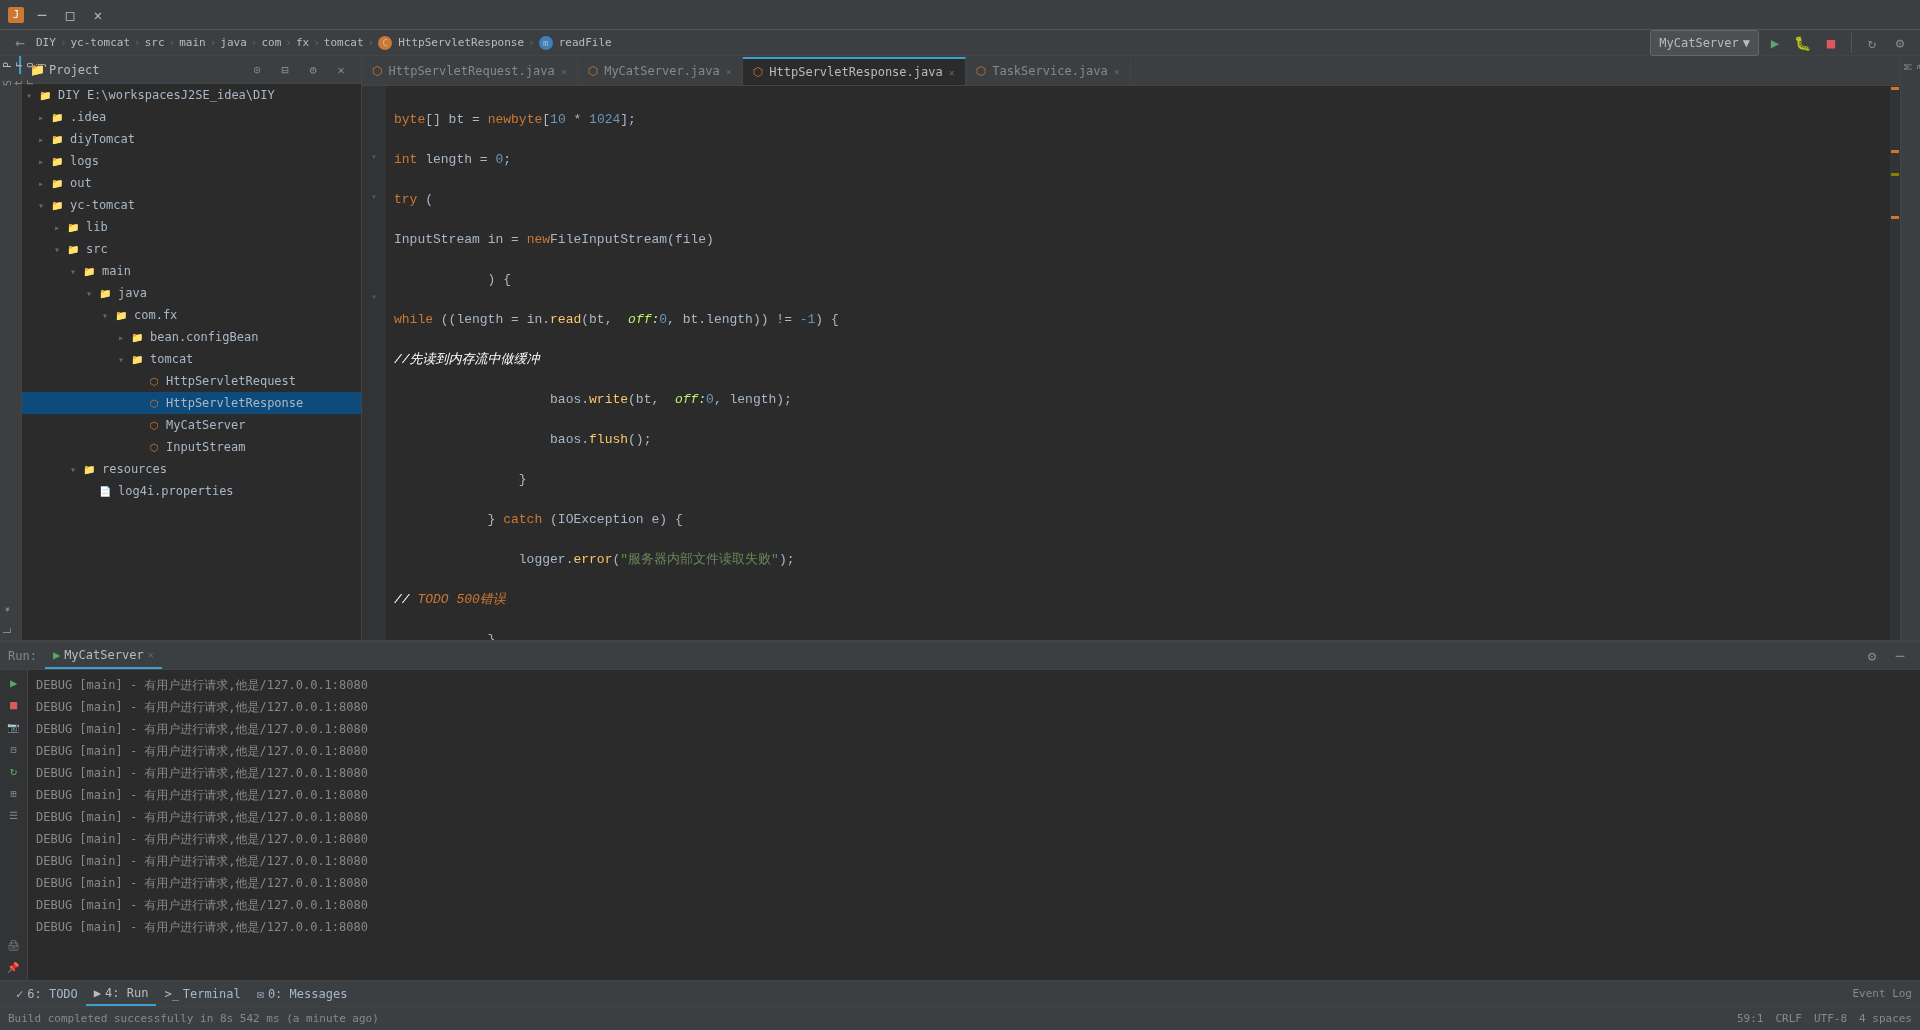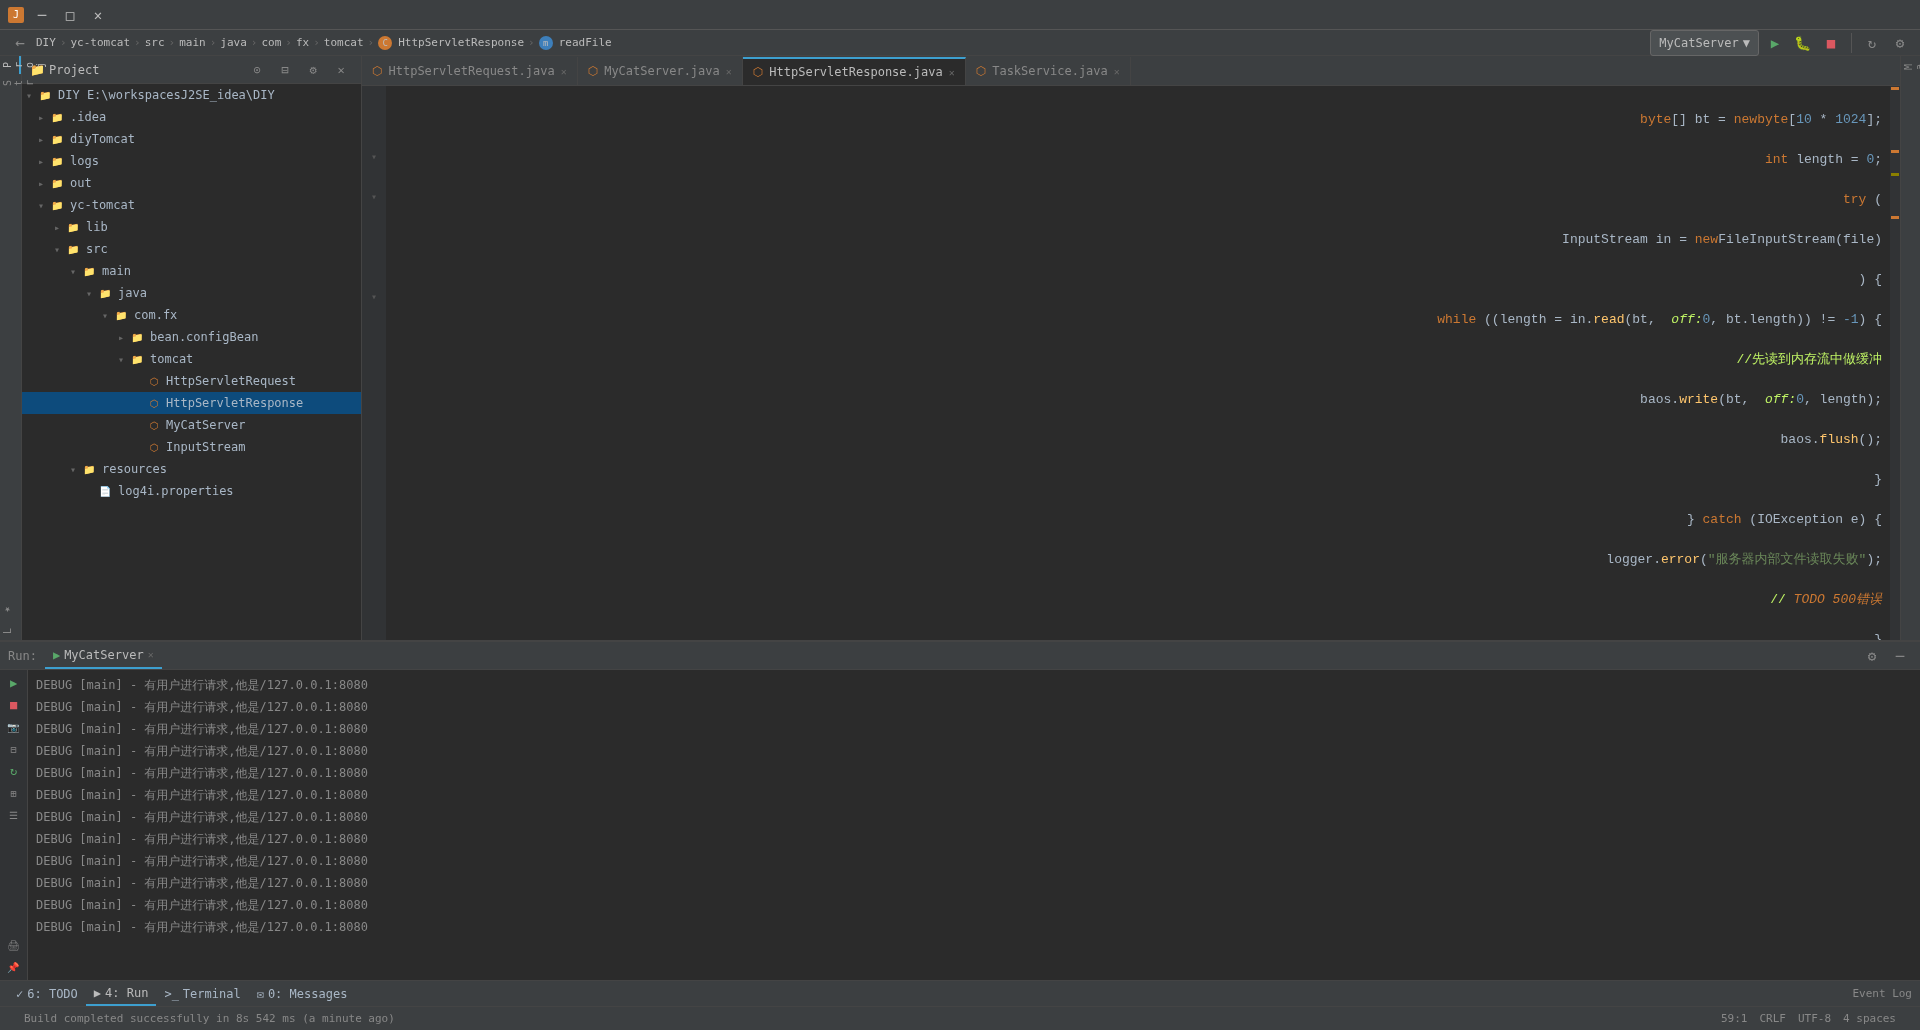--- a/index.html
+++ b/index.html
@@ -216,25 +216,24 @@
       font-size: 13px;
       line-height: 20px;
       overflow: auto;
       white-space: pre;
       font-family: 'Consolas', 'Courier New', monospace;
     }
     .code-line {
       height: 20px;
       display: flex;
       align-items: center;
-      justify-content: flex-end;
     }
     .kw { color: #cc7832; }
     .num { color: #6897bb; }
-    .comment { color: #bef264; }
+    .comment { color: #ffffff; font-style: italic; }
     .comment-todo { color: #cc7832; font-style: italic; }
     .method { color: #ffc66d; }
     .type { color: #a9b7c6; }
     .param-hint { color: #bef264; font-style: italic; }
     .err-str { color: #6a8759; }
 
     
     #bottom-panel {
       height: 340px;
       background: #2b2b2b;
@@ -304,21 +303,21 @@
     }
     .run-btn.green { color: #59a869; }
     .run-btn.red { color: #db5860; }
 
     
     #status-bar {
       background: #3c3f41;
       height: 24px;
       display: flex;
       align-items: center;
-      padding: 0 24px;
+      padding: 0 8px;
       border-top: 1px solid #444;
       font-size: 11px;
       color: #888;
       gap: 8px;
       flex-shrink: 0;
     }
     #status-bar .status-right {
       margin-left: auto;
       display: flex;
       gap: 12px;

